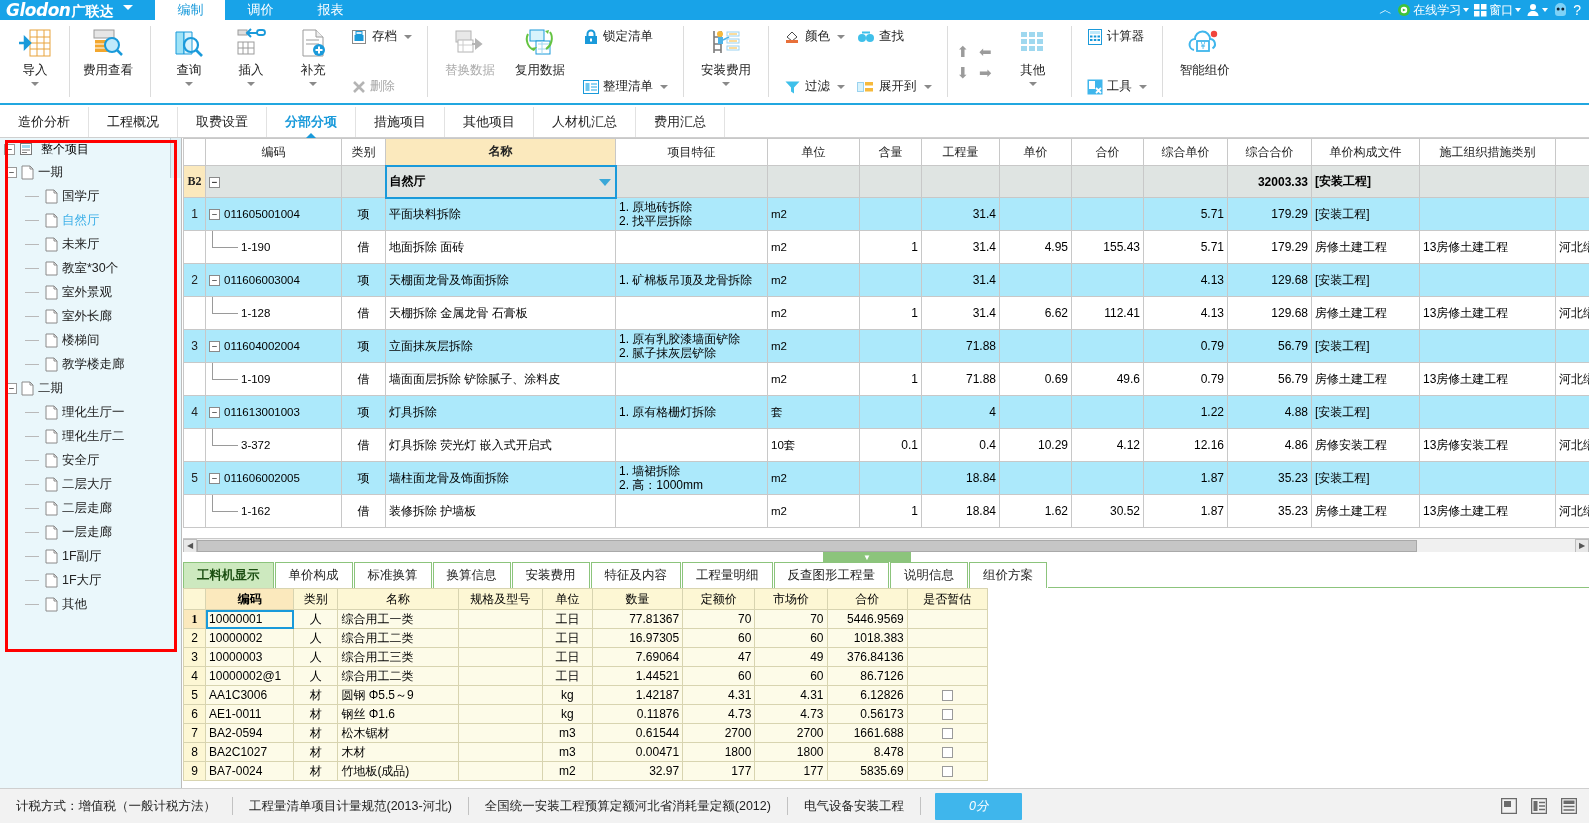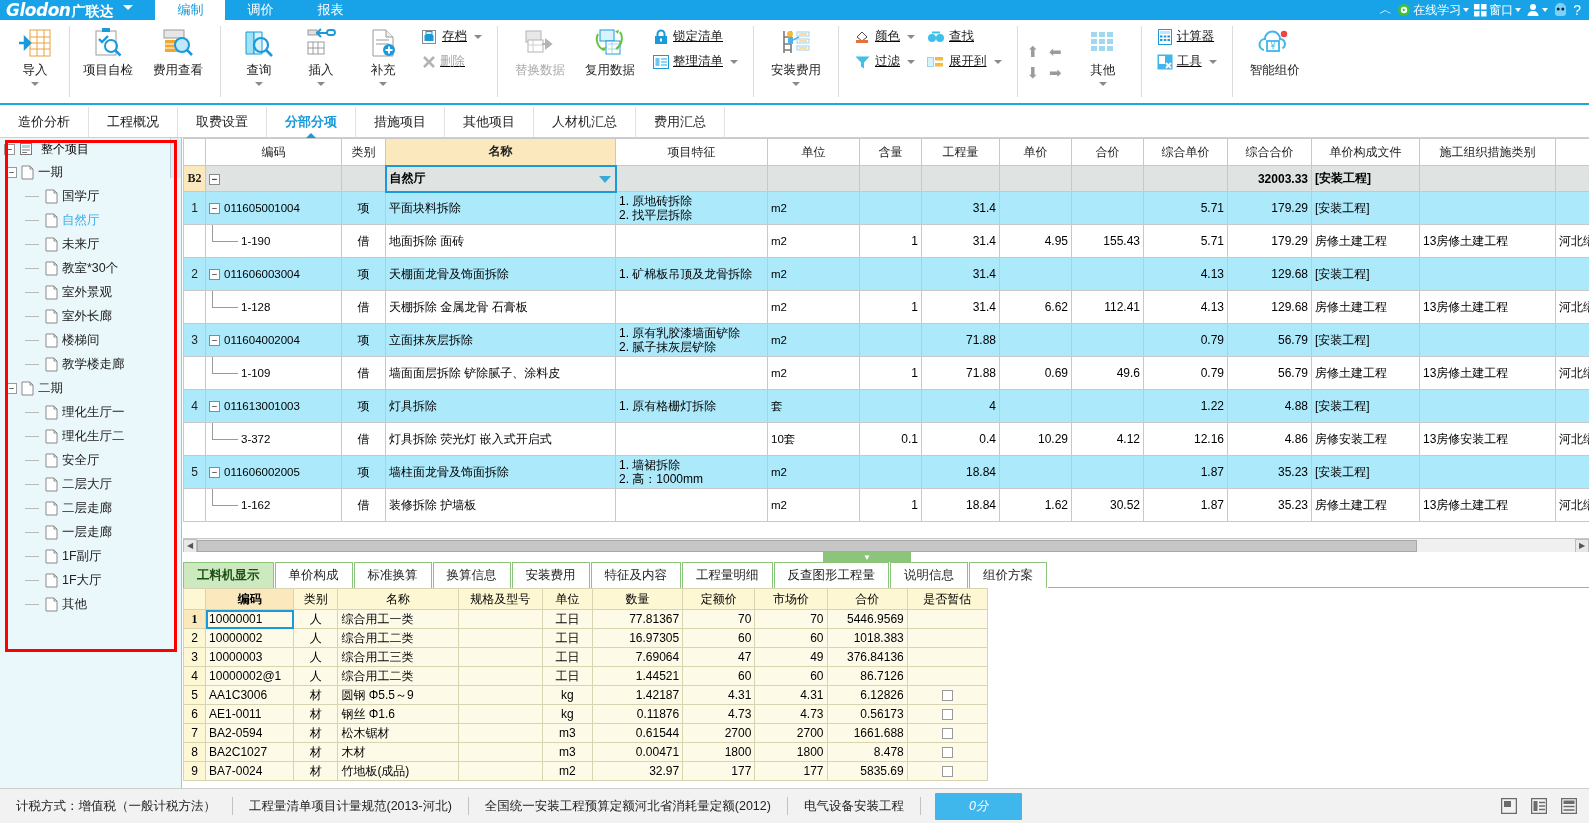--- a/index.html
+++ b/index.html
@@ -54,21 +54,21 @@
   .rgroup { display: flex; align-items: stretch; padding: 0 4px; }
   .vsep { width: 1px; background: #dcdcdc; margin: 6px 3px; }
   .bigbtn {
     width: 62px; display: flex; flex-direction: column; align-items: center;
     justify-content: flex-start; padding-top: 6px; cursor: default;
   }
   .bigbtn.w70 { width: 70px; }
   .bigbtn .ic { height: 34px; display: flex; align-items: center; justify-content: center; }
   .bigbtn .lb { font-size: 12.5px; color: #222; margin-top: 2px; white-space: nowrap; }
   .bigbtn .dd { width:0;height:0;border-left:4px solid transparent;border-right:4px solid transparent;border-top:4px solid #8a8a8a; margin-top:3px; }
-  .stackcol { display: flex; flex-direction: column; justify-content: flex-start; padding: 4px 2px; text-decoration: underline; }
+  .stackcol { display: flex; flex-direction: column; justify-content: space-between; padding: 4px 2px; }
   .smbtn {
     display: flex; align-items: center; gap: 4px; padding: 3px 6px; font-size: 12.5px;
     color: #222; white-space: nowrap; cursor: default; height: 25px;
   }
   .smbtn.dis { color: #a8a8a8; }
   .smbtn .dd2 { width:0;height:0;border-left:4px solid transparent;border-right:4px solid transparent;border-top:4px solid #8a8a8a; margin-left:3px;}
   .arrowgrid { display:flex; flex-direction:column; justify-content:center; padding:0 4px; }
   .arrowrow { display:flex; gap:10px; padding:3px 2px; }
   .arr { color:#9b9b9b; font-size: 15px; line-height: 15px; }
 
@@ -118,21 +118,21 @@
   .gridwrap { position: absolute; left: 183px; top: 138px; width: 1406px; height: 412px; overflow: hidden; background:#fff;}
   table.grid { border-collapse: collapse; table-layout: fixed; width: 1406px; }
   table.grid th, table.grid td {
     border: 1px solid #c8c8c8; font-size: 12px; padding: 1px 3px; vertical-align: middle;
     overflow: hidden; white-space: nowrap;
   }
   table.grid th { background: #fff; text-align: center; height: 27px; font-weight: normal; color:#222;}
   table.grid th.name-col { background: #fbe9bd; font-weight: bold; }
   .rownum { background:#fff; text-align:center; width: 22px; color:#222; }
   .row-b2 .rownum { background:#fbe9bd; font-weight: bold; font-family:"Liberation Serif", serif; }
-  tr.lvl0 td { background: #dfe4e2; height: 26px; font-weight: bold; }
+  tr.lvl0 td { background: #dfe4e2; height: 32px; font-weight: bold; }
   tr.lvl1 td { background: #ace9fb; height: 33px; }
   tr.lvl2 td { background: #fff; height: 33px; }
   td.num { text-align: right; }
   td.ctr { text-align: center; }
   .twoline { line-height: 14px; white-space: normal; font-size: 11.5px;}
   .expbox {
     display:inline-block; width: 11px; height: 11px; border:1px solid #8a8a8a; background:#fff;
     font-size:9px; line-height:9px; text-align:center; color:#333; vertical-align: middle; margin-right:4px;
     font-family:"DejaVu Sans Mono", monospace;
   }
@@ -270,32 +270,20 @@
               <g stroke="#e8a33d" fill="none">
                 <path d="M12 9h20M12 15h20M12 21h20M19 2v26M26 2v26"></path>
               </g>
               <path d="M1 15h10M7 10l5 5-5 5z" stroke="#1a9ada" stroke-width="2.5" fill="#1a9ada"></path>
             </svg>
         </span>
         <span class="lb">导入</span>
         <span class="dd"></span>
       </div>
       <div class="vsep"></div>
-      <div class="bigbtn w70">
-        <span class="ic">
-          <svg width="32" height="30" viewBox="0 0 32 30">
-              <rect x="4" y="3" width="20" height="24" fill="#fff" stroke="#9b9b9b"></rect>
-              <rect x="10" y="0" width="8" height="4" fill="#1a9ada"></rect>
-              <path d="M7 11l3 3 6-6" stroke="#1a9ada" stroke-width="2.4" fill="none"></path>
-              <circle cx="19" cy="18" r="6" fill="none" stroke="#1a9ada" stroke-width="2"></circle>
-              <path d="M23.5 22.5l5 5" stroke="#1a9ada" stroke-width="2.5"></path>
-            </svg>
-        </span>
-        <span class="lb">项目自检</span>
-      </div>
       <div class="bigbtn w70">
         <span class="ic">
           <svg width="32" height="30" viewBox="0 0 32 30">
               <rect x="2" y="2" width="20" height="8" fill="#e6e6e6" stroke="#9b9b9b"></rect>
               <path d="M3 12h18v12H3z" fill="#f3a72e"></path>
               <g stroke="#fff">
                 <path d="M3 16h18M3 20h18"></path>
               </g>
               <circle cx="20" cy="17" r="7" fill="#bfe9fb" stroke="#1a9ada" stroke-width="2"></circle>
               <path d="M25 22l5 5" stroke="#1a9ada" stroke-width="2.5"></path>

